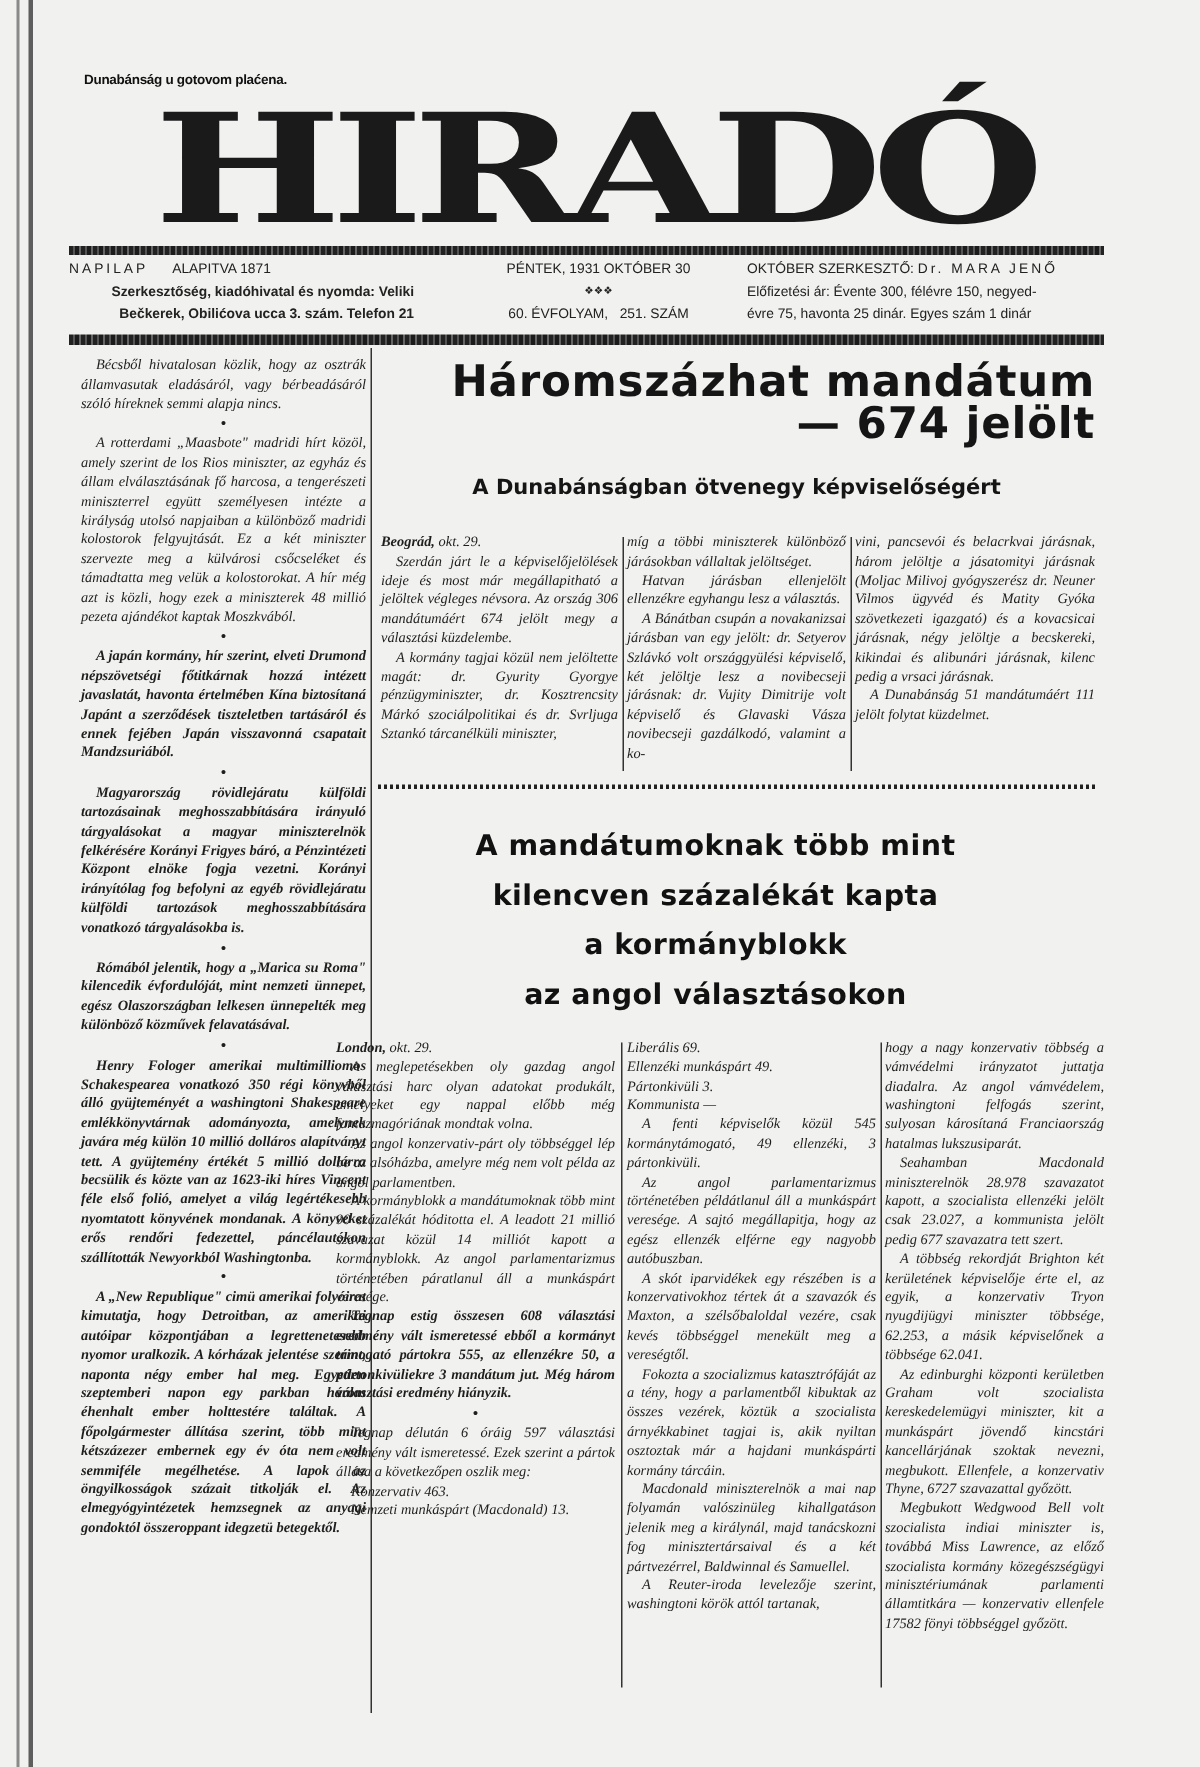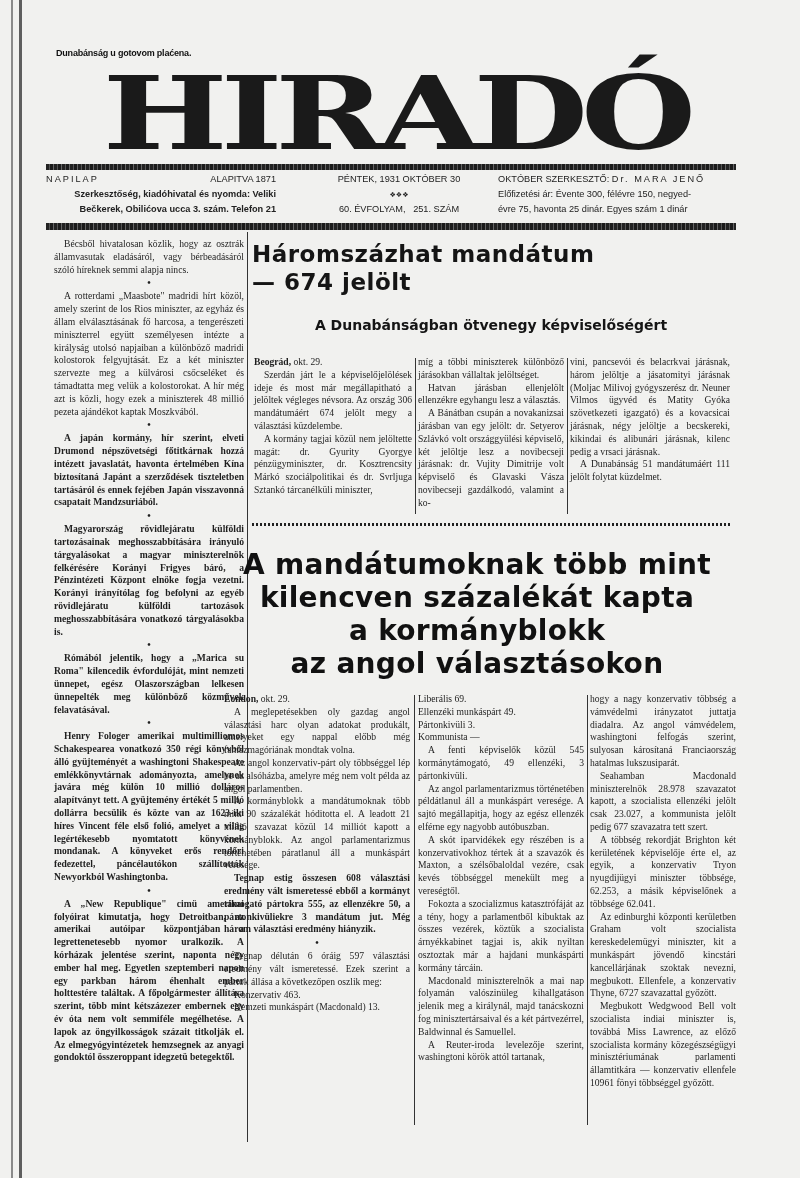--- a/index.html
+++ b/index.html
@@ -17,43 +17,43 @@
 
   .rule-thick { position: absolute; left: 46px; width: 690px; height: 6px; background: repeating-linear-gradient(90deg,#222 0 3px,#555 3px 4px,#1b1b1b 4px 7px,#666 7px 8px); }
   .rule-top { top: 164px; }
   .rule-bot { top: 223px; height: 7px; }
 
   .infobar { position: absolute; left: 46px; top: 172px; width: 690px; height: 50px; font-family: "Liberation Sans", sans-serif; font-size: 9.2px; color: #222; }
   .infobar .c { position: absolute; line-height: 15px; white-space: nowrap; }
   .infobar .c1 { left: 0; width: 230px; }
   .infobar .c2 { left: 268px; width: 170px; text-align: center; }
   .infobar .c3 { left: 452px; width: 240px; }
-  .row { display: flex; justify-content: space-between; }
+  .row { display: flex; justify-content: flex-start; gap: 16px; }
   .spaced { letter-spacing: 2px; }
   .bold { font-weight: bold; text-align: right; }
 
-  .col { position: absolute; font-size: 9.6px; line-height: 12.8px; text-align: justify; }
+  .col { position: absolute; font-size: 9.6px; line-height: 12.8px; text-align: justify; font-style: italic; }
   .col p { text-indent: 10px; margin-bottom: 0; }
   .col .dot { text-align: center; text-indent: 0; font-weight: bold; font-size: 10px; line-height: 14px; }
   .col .b { font-weight: bold; }
   .left-col { left: 54px; top: 238px; width: 190px; }
   .vrule { position: absolute; width: 1px; background: #333; }
 
-  .headline1 { position: absolute; left: 252px; top: 240px; width: 478px; text-align: left; font-family: "DejaVu Sans", sans-serif; font-weight: bold; font-size: 23px; line-height: 28px; color: #151515; letter-spacing: 0.5px; }
+  .headline1 { position: absolute; left: 252px; top: 240px; width: 478px; text-align: right; font-family: "DejaVu Sans", sans-serif; font-weight: bold; font-size: 29px; line-height: 28px; color: #151515; letter-spacing: 0.5px; }
   .headline1-sub { position: absolute; left: 252px; top: 316px; width: 478px; text-align: center; font-family: "DejaVu Sans", sans-serif; font-weight: bold; font-size: 14px; line-height: 18px; color: #151515; }
 
   .art1 { top: 356px; }
   .art1.c1 { left: 254px; width: 158px; }
   .art1.c2 { left: 418px; width: 146px; }
   .art1.c3 { left: 570px; width: 160px; }
   .dateline { text-indent: 0 !important; }
 
   .dotted-rule { position: absolute; left: 252px; top: 523px; width: 480px; height: 3px; background: repeating-linear-gradient(90deg,#222 0 2px,transparent 2px 4px); }
 
-  .headline2 { position: absolute; left: 222px; top: 548px; width: 510px; text-align: center; font-family: "DejaVu Sans", sans-serif; font-weight: bold; font-size: 28px; line-height: 33px; color: #111; letter-spacing: 0.3px; }
+  .headline2 { position: absolute; left: 222px; top: 548px; width: 510px; text-align: center; font-family: "DejaVu Sans", sans-serif; font-weight: bold; font-size: 19px; line-height: 33px; color: #111; letter-spacing: 0.3px; }
 
   .art2 { top: 693px; }
   .art2.c1 { left: 224px; width: 186px; }
   .art2.c2 { left: 418px; width: 166px; }
   .art2.c3 { left: 590px; width: 146px; }
   .art2 p.ni { text-indent: 0; }
 </style>
 </head>
 <body>
 
@@ -174,14 +174,14 @@
   <p>Fokozta a szocializmus katasztrófáját az a tény, hogy a parlamentből kibuktak az összes vezérek, köztük a szocialista árnyékkabinet tagjai is, akik nyiltan osztoztak már a hajdani munkáspárti kormány tárcáin.</p>
   <p>Macdonald miniszterelnök a mai nap folyamán valószinüleg kihallgatáson jelenik meg a királynál, majd tanácskozni fog minisztertársaival és a két pártvezérrel, Baldwinnal és Samuellel.</p>
   <p>A Reuter-iroda levelezője szerint, washingtoni körök attól tartanak,</p>
 </div>
 <div class="vrule" style="left:587px; top:695px; height:430px;"></div>
 <div class="col art2 c3">
   <p class="ni">hogy a nagy konzervativ többség a vámvédelmi irányzatot juttatja diadalra. Az angol vámvédelem, washingtoni felfogás szerint, sulyosan károsítaná Franciaország hatalmas lukszusiparát.</p>
   <p>Seahamban Macdonald miniszterelnök 28.978 szavazatot kapott, a szocialista ellenzéki jelölt csak 23.027, a kommunista jelölt pedig 677 szavazatra tett szert.</p>
   <p>A többség rekordját Brighton két kerületének képviselője érte el, az egyik, a konzervativ Tryon nyugdijügyi miniszter többsége, 62.253, a másik képviselőnek a többsége 62.041.</p>
   <p>Az edinburghi központi kerületben Graham volt szocialista kereskedelemügyi miniszter, kit a munkáspárt jövendő kincstári kancellárjának szoktak nevezni, megbukott. Ellenfele, a konzervativ Thyne, 6727 szavazattal győzött.</p>
-  <p>Megbukott Wedgwood Bell volt szocialista indiai miniszter is, továbbá Miss Lawrence, az előző szocialista kormány közegészségügyi minisztériumának parlamenti államtitkára — konzervativ ellenfele 10961 fönyi többséggel győzött.</p>
+  <p>Megbukott Wedgwood Bell volt szocialista indiai miniszter is, továbbá Miss Lawrence, az előző szocialista kormány közegészségügyi minisztériumának parlamenti államtitkára — konzervativ ellenfele 17582 fönyi többséggel győzött.</p>
 </div>
 
 </body></html>

